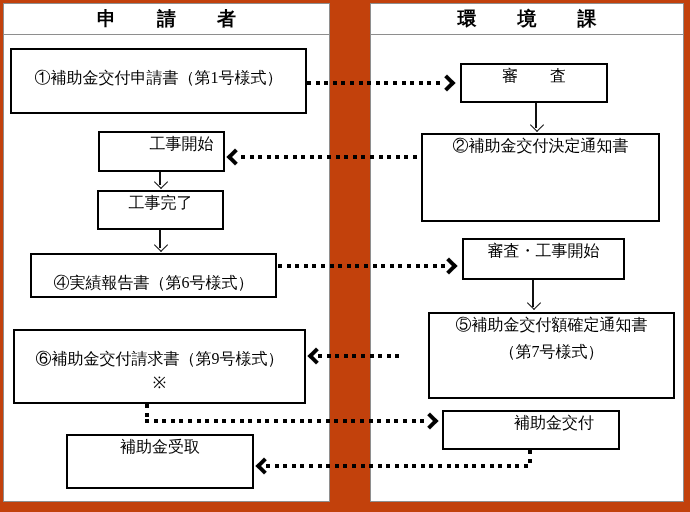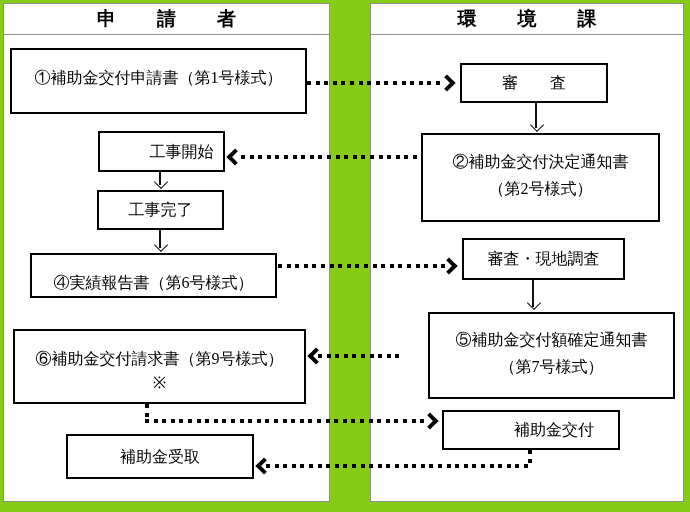--- a/index.html
+++ b/index.html
@@ -1,30 +1,30 @@
 <!DOCTYPE html>
 <html><head>
 <meta charset="utf-8">
 <style>
   html,body{margin:0;padding:0;background:#ffffff;}
   .stage{
-    position:relative;width:690px;height:512px;background:#84cc16;overflow:hidden;
+    position:relative;width:690px;height:512px;background:#c2410c;overflow:hidden;
     font-family:"Liberation Serif","DejaVu Serif",serif;color:#000;
   }
   
   .col{position:absolute;border:1px solid #8e8e8e;box-sizing:border-box;background:#fff;}
   .col-header{
     position:absolute;left:0;top:0;right:0;height:30px;border-bottom:1px solid #8e8e8e;
     display:flex;align-items:center;justify-content:center;
     font-size:19px;font-weight:bold;letter-spacing:11px;text-indent:11px;white-space:nowrap;
   }
   
   .box{
     position:absolute;box-sizing:border-box;border:2.5px solid #000;background:#fff;
-    display:flex;flex-direction:column;align-items:center;justify-content:center;
+    display:flex;flex-direction:column;align-items:center;justify-content:flex-start;
     font-size:16px;line-height:22px;text-align:center;white-space:nowrap;
   }
   .box.toptext{justify-content:flex-start;padding-top:17px;}
   .box .sub{line-height:31px;}
   .box .note{line-height:26px;}
   
   .dot-h{position:absolute;height:4px;background:repeating-linear-gradient(90deg,#000 0 4px,transparent 4px 8.6px);}
   .dot-v{position:absolute;width:4px;background:repeating-linear-gradient(180deg,#000 0 4px,transparent 4px 8.6px);}
   
   .chev{position:absolute;width:8px;height:8px;border-top:4px solid #000;border-right:4px solid #000;}
@@ -59,33 +59,32 @@
   <div class="box" style="left:97px;top:190px;width:127px;height:40px;">
     <span>工事完了</span>
   </div>
   <div class="box toptext" style="left:30px;top:253px;width:247px;height:45px;">
     <span>④実績報告書（第6号様式）</span>
   </div>
   <div class="box toptext" style="left:13px;top:329px;width:293px;height:75px;">
     <span>⑥補助金交付請求書（第9号様式）</span>
     <span class="note">※</span>
   </div>
-  <div class="box" style="left:66px;top:434px;width:188px;height:45px;border-width:2px;">
+  <div class="box" style="left:66px;top:434px;width:188px;height:55px;border-width:2px;">
     <span>補助金受取</span>
   </div>
 
   <div class="box" style="left:460px;top:63px;width:148px;height:40px;">
     <span>審　　査</span>
   </div>
   <div class="box" style="left:421px;top:133px;width:239px;height:89px;">
     <span>②補助金交付決定通知書</span>
-    <span class="sub">（第2号様式）</span>
   </div>
   <div class="box" style="left:462px;top:238px;width:163px;height:42px;">
-    <span>審査・現地調査</span>
+    <span>審査・工事開始</span>
   </div>
   <div class="box" style="left:403px;top:312px;width:247px;height:87px;margin-left:25px;">
     <span>⑤補助金交付額確定通知書</span>
     <span class="sub">（第7号様式）</span>
   </div>
   <div class="box" style="left:442px;top:410px;width:178px;height:40px;padding-left:46px;">
     <span>補助金交付</span>
   </div>
 
   <div class="sline" style="left:535.2px;top:103px;height:25px;"></div>

